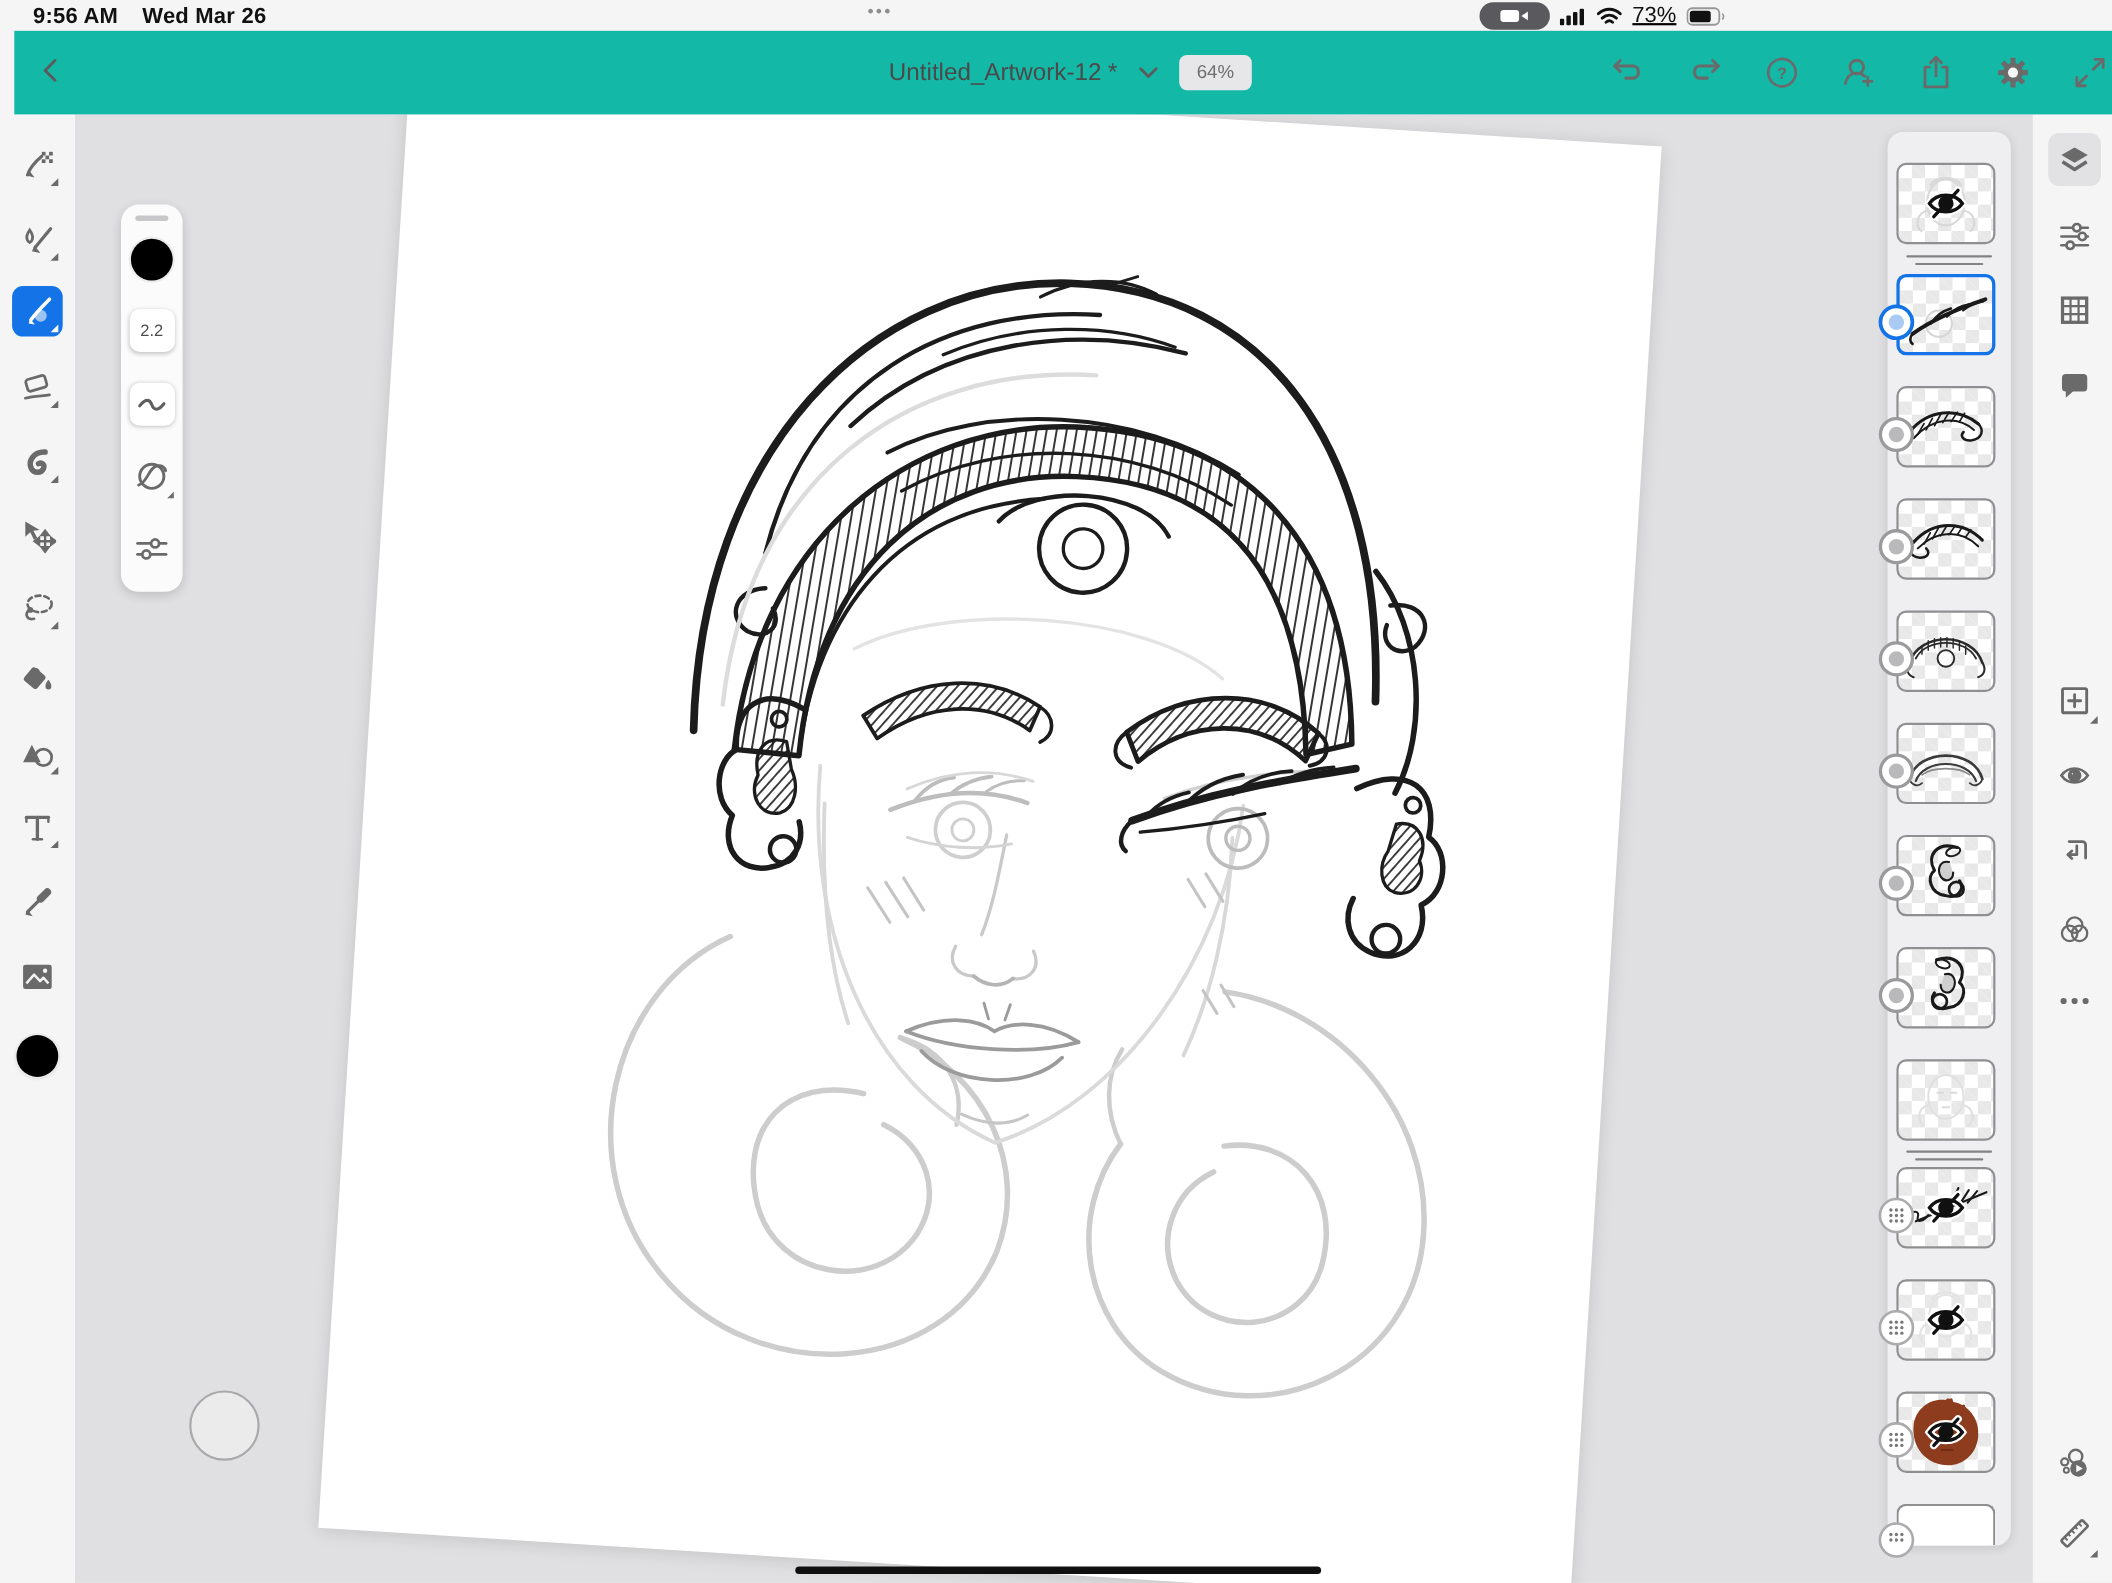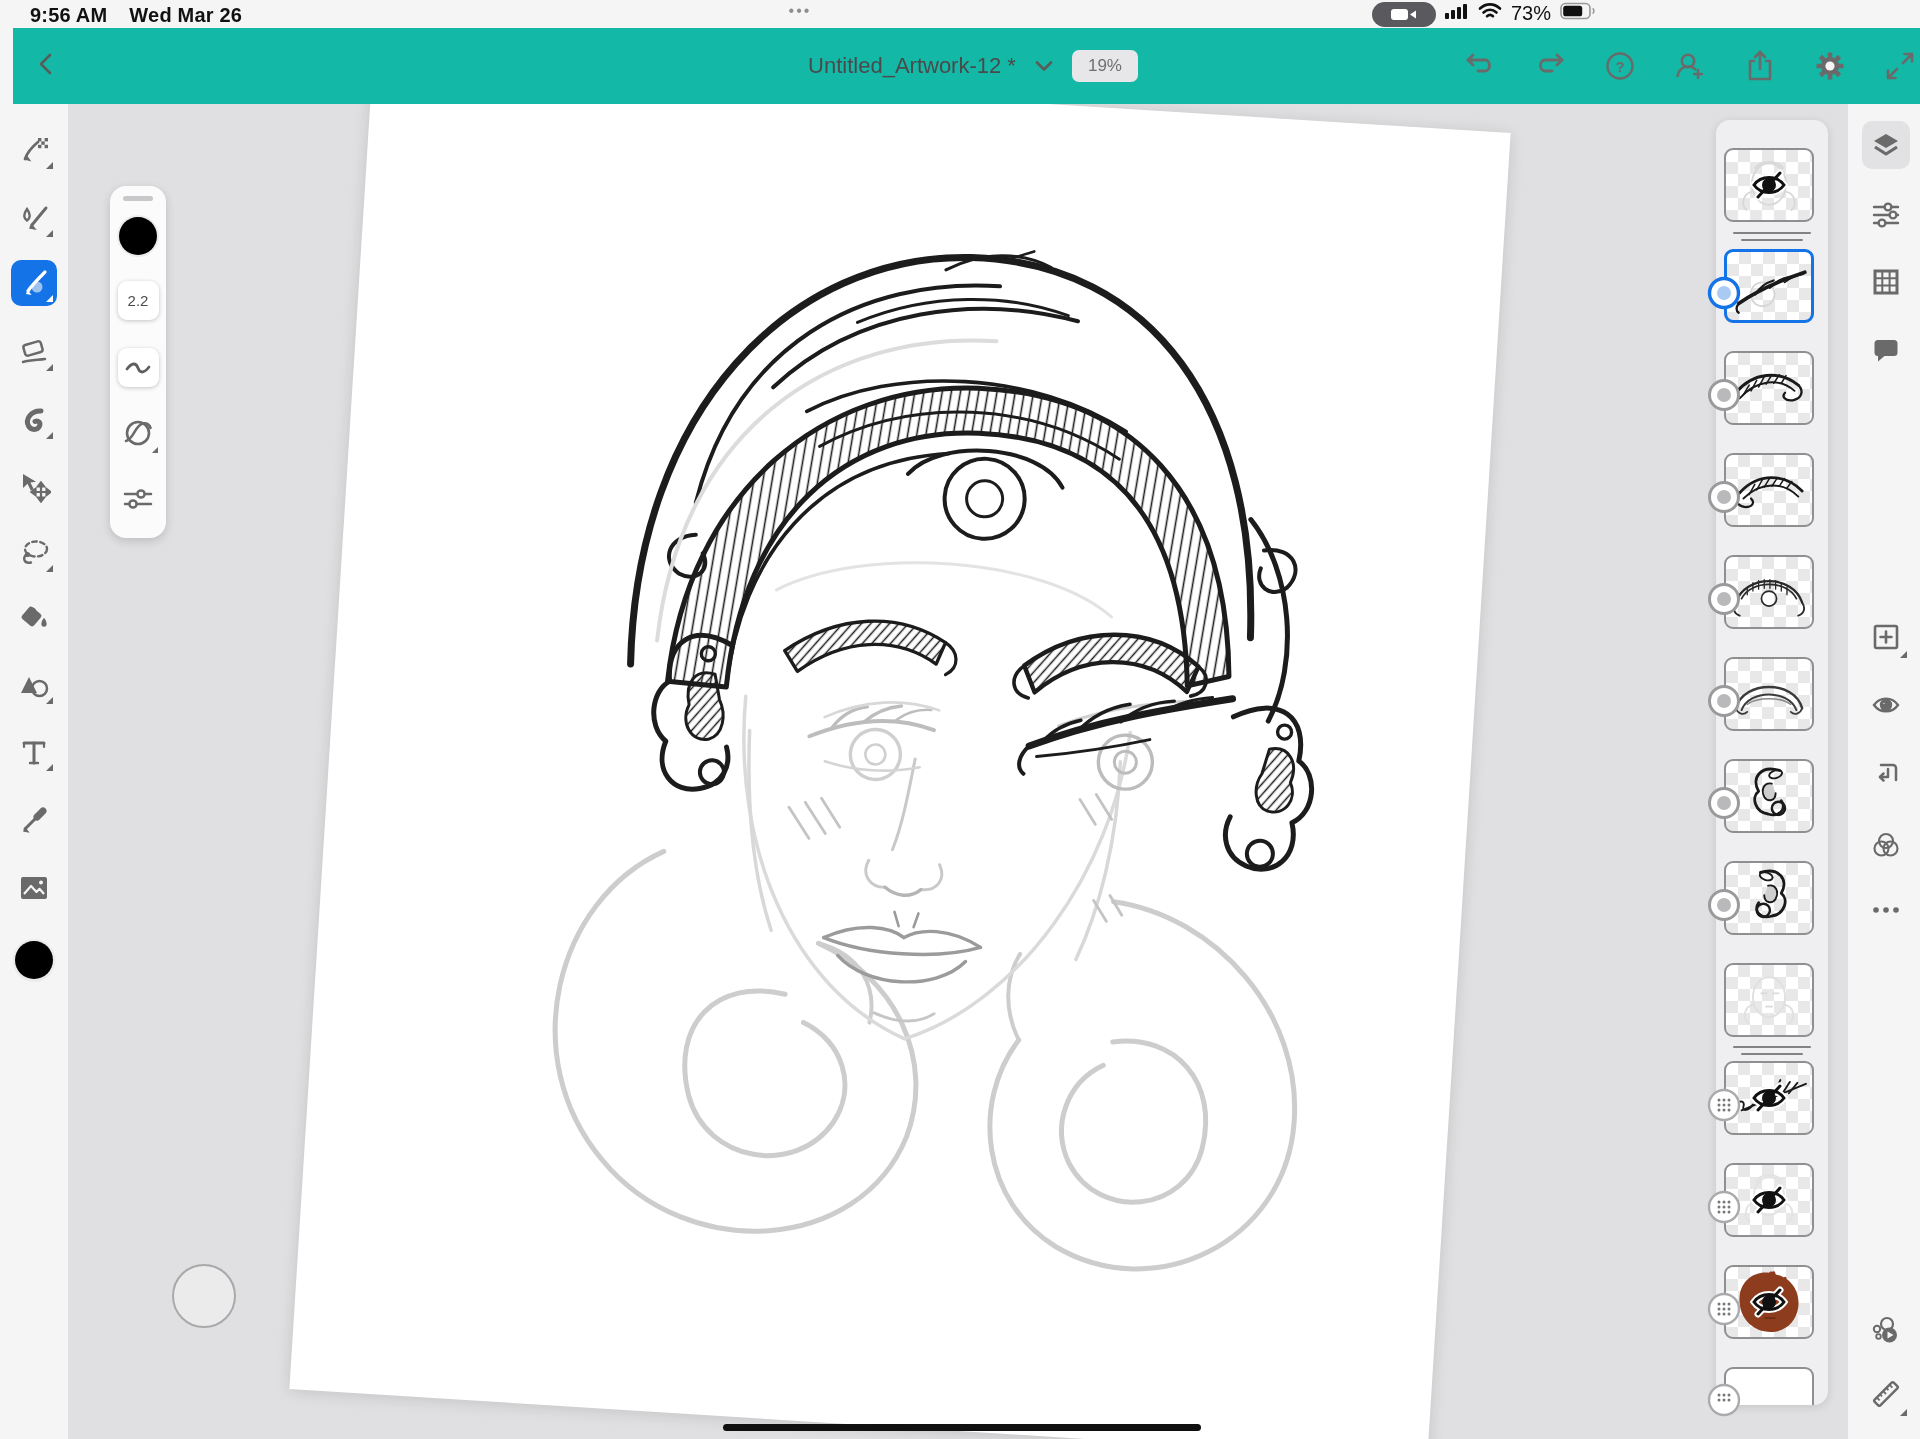--- a/index.html
+++ b/index.html
@@ -3,21 +3,21 @@
 <meta charset="utf-8">
 <style>
   * { margin:0; padding:0; box-sizing:border-box; }
   html,body { width:1920px; height:1439px; overflow:hidden; background:#f5f5f6;
     font-family:"Liberation Sans", sans-serif; -webkit-font-smoothing:antialiased; }
 
   
   .statusbar { position:absolute; left:0; top:0; width:1600px; height:28px; z-index:60; }
   .status-left { position:absolute; left:30px; top:4px; font-size:20px; font-weight:700; color:#111; letter-spacing:.2px; display:flex; gap:22px; }
   .status-center { position:absolute; left:0; right:0; top:2px; text-align:center; color:#8e8e90; font-size:16px; letter-spacing:2px; }
-  .status-right { position:absolute; right:4px; top:2px; display:flex; gap:9px; }
+  .status-right { position:absolute; right:31px; top:2px; display:flex; align-items:center; gap:9px;text-decoration:underline; }
   .cam-pill { width:64px; height:25px; background:#5a5a5e; border-radius:13px; display:flex; align-items:center; justify-content:center; }
   .pct { font-size:20px; font-weight:500; color:#111; }
 
   
   .topbar { position:absolute; left:13px; top:28px; width:1920px; height:76px; background:#14b8a6; z-index:50; }
   .back-btn { position:absolute; left:20px; top:22px; width:32px; height:32px; cursor:pointer; }
   .title-group { position:absolute; left:0; right:0; top:0; height:76px; display:flex; align-items:center; justify-content:center; gap:18px; }
   .doc-title { font-size:22px; color:#4a4a4a; }
   .zoom-badge { background:#e7e7e9; border-radius:7px; padding:6px 16px; font-size:17px; color:#6f6f6f; }
   .top-actions { position:absolute; right:16px; top:0; height:76px; display:flex; align-items:center; gap:36px; }
@@ -130,21 +130,21 @@
   <div class="back-btn">
     <svg width="28" height="28" viewBox="0 0 28 28" fill="none" stroke="#5b5b5b" stroke-width="2.6" stroke-linecap="round" stroke-linejoin="round">
         <polyline points="17,5 8,14 17,23"></polyline>
       </svg>
   </div>
   <div class="title-group">
     <span class="doc-title">Untitled_Artwork-12 *</span>
     <svg width="20" height="14" viewBox="0 0 20 14" fill="none" stroke="#5b5b5b" stroke-width="2.6" stroke-linecap="round" stroke-linejoin="round">
         <polyline points="3,3.5 10,10.5 17,3.5"></polyline>
       </svg>
-    <span class="zoom-badge">19%</span>
+    <span class="zoom-badge">64%</span>
   </div>
   <div class="top-actions">
     <div class="icon-btn">
       <svg width="32" height="26" viewBox="0 0 32 26" fill="none" stroke="#6a6a6a" stroke-width="2.8" stroke-linecap="round" stroke-linejoin="round">
           <path d="M4 7 H21 C27 7 27 18 21 18 H14"></path>
           <polyline points="9,2 4,7 9,12"></polyline>
         </svg>
     </div>
     <div class="icon-btn">
       <svg width="32" height="26" viewBox="0 0 32 26" fill="none" stroke="#6a6a6a" stroke-width="2.8" stroke-linecap="round" stroke-linejoin="round">

